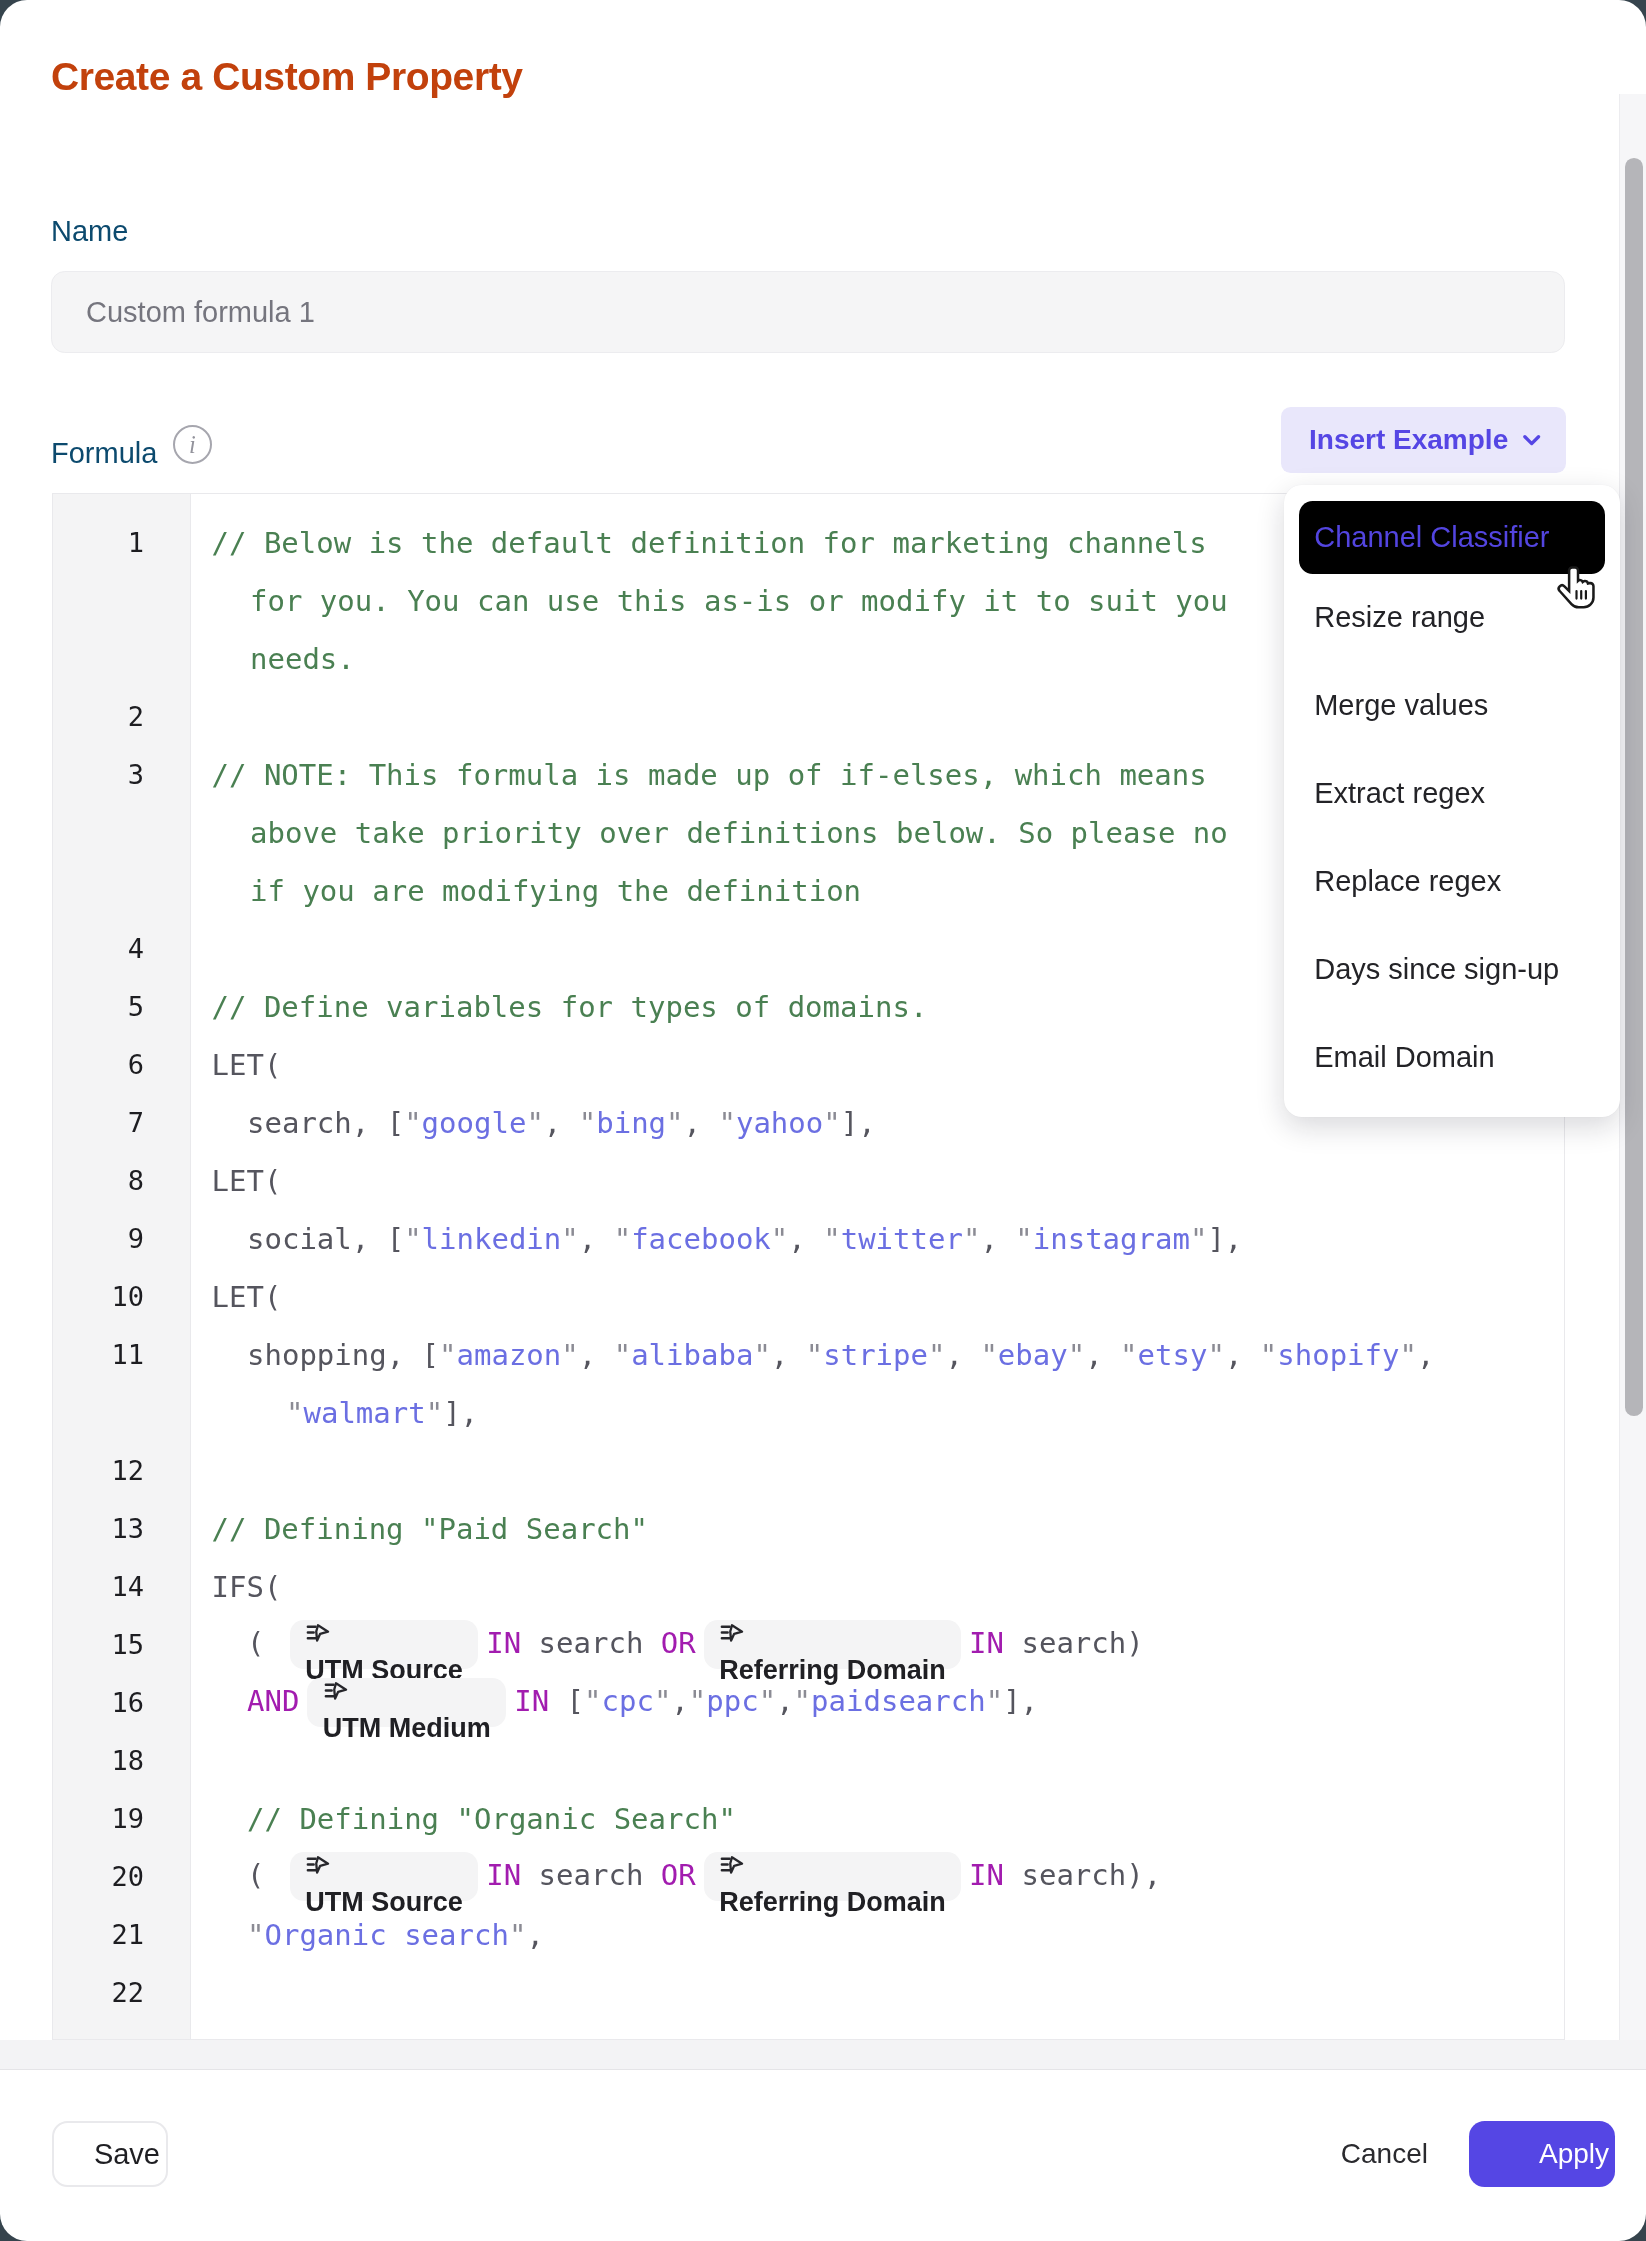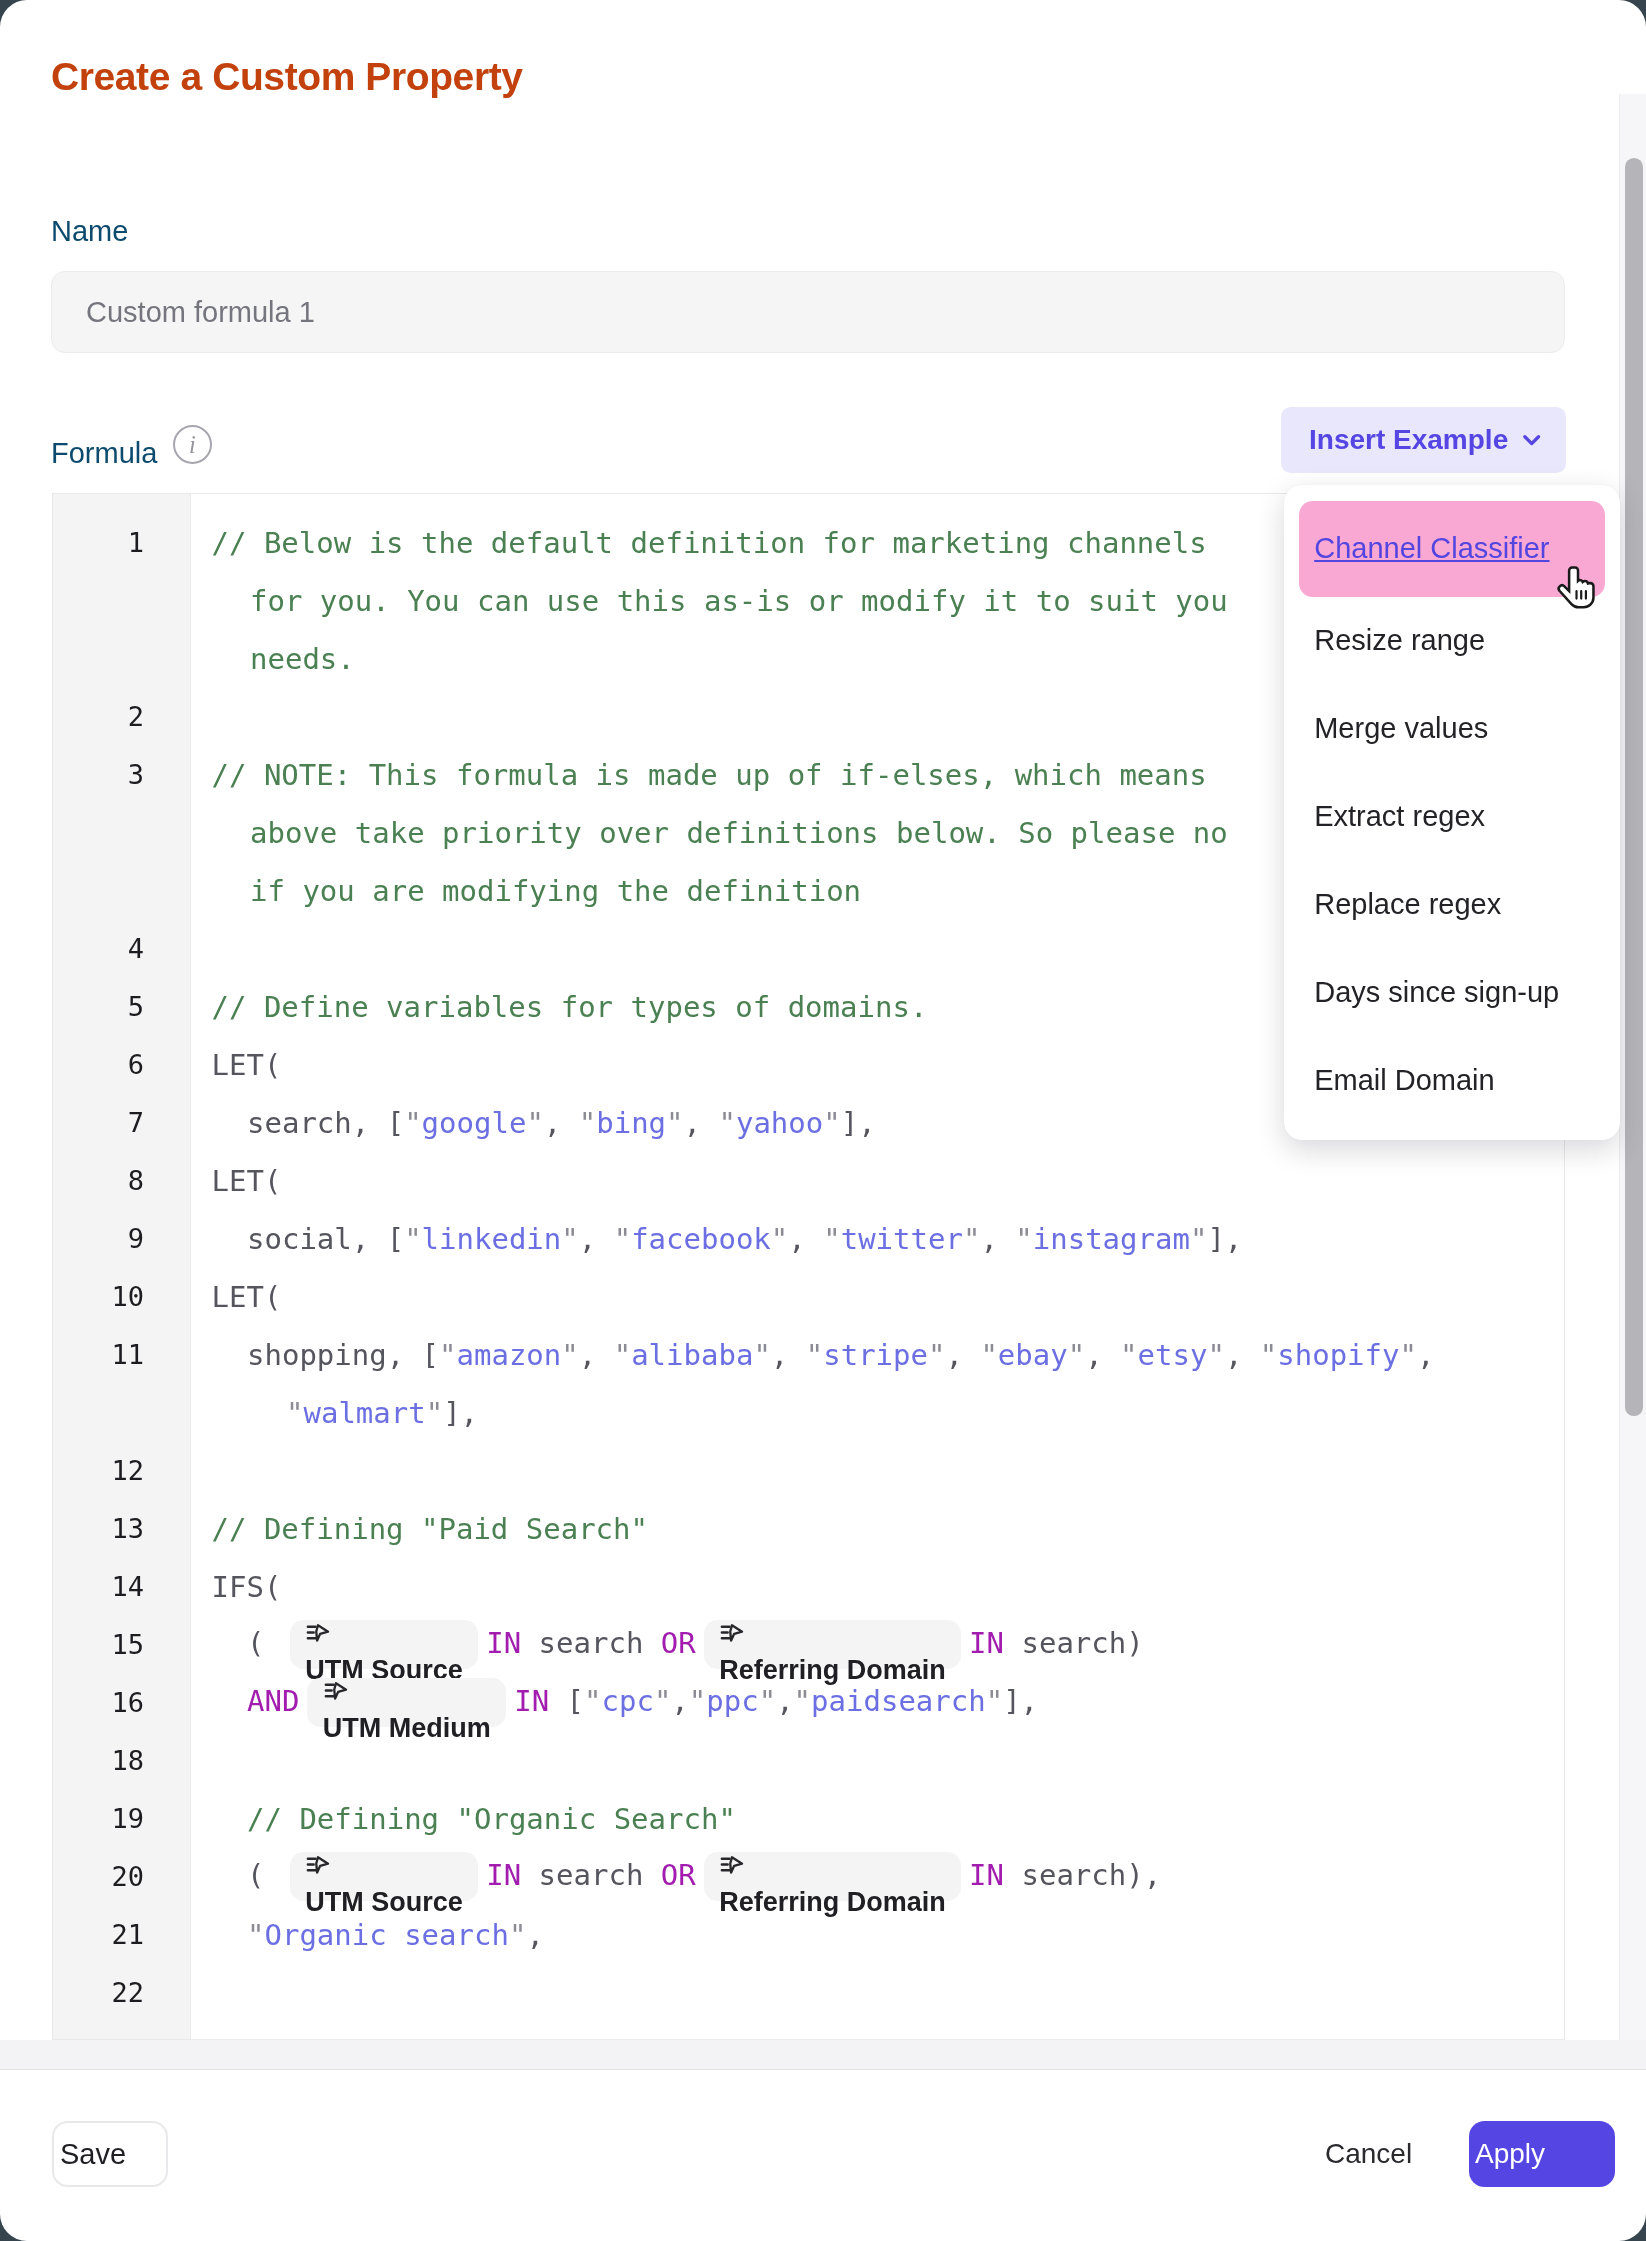--- a/index.html
+++ b/index.html
@@ -76,35 +76,35 @@
   
   .menu{
     position:absolute;left:1284px;top:485px;width:336px;box-sizing:border-box;
     background:#ffffff;border-radius:17.6px;padding:15.6px 14.6px;z-index:5;
     box-shadow:0 9.8px 29px rgba(18,18,40,.16), 0 0 1px rgba(0,0,0,.08);
   }
   .menu-item{
     height:88px;display:flex;align-items:center;box-sizing:border-box;padding-left:15.6px;
     font-size:29px;font-weight:500;color:#232327;border-radius:13.7px;cursor:pointer;
   }
-  .menu-item.hl{height:96px;background:#f9a8d4;color:#5345e0;text-decoration:underline;}
+  .menu-item.hl{height:73px;background:#000000;color:#5345e0;}
   .cursor{position:absolute;left:1555px;top:565px;z-index:6;}
   
   .sb-track{
     position:absolute;left:1619px;top:94px;width:27px;height:1976px;
     background:#f6f6f8;border-left:1px solid #ececef;
   }
   .sb-thumb{
     position:absolute;left:1625px;top:158px;width:17.6px;height:1258px;border-radius:8.8px;background:#b5b5b9;cursor:pointer;
   }
   
   .band{position:absolute;left:0;top:2040px;width:100%;height:29px;background:#f3f3f5;}
   .divider{position:absolute;left:0;top:2069px;width:100%;height:1px;background:#e4e4e7;}
   .btn{
-    position:absolute;display:flex;align-items:center;justify-content:flex-start;box-sizing:border-box;
+    position:absolute;display:flex;align-items:center;justify-content:flex-end;box-sizing:border-box;
     font-family:"Liberation Sans", sans-serif;border-radius:15.6px;cursor:pointer;border:none;
   }
   .save-btn{left:52px;top:2121px;width:116px;height:66px;background:#ffffff;border:2px solid #e9e9ec;
     font-size:29px;font-weight:500;color:#1f1f23;}
   .cancel-btn{left:1319px;top:2121px;width:115px;height:66px;background:transparent;
     font-size:28px;font-weight:500;color:#2a2a2e;}
   .apply-btn{left:1469px;top:2121px;width:146px;height:66px;background:#5546e4;
     font-size:28px;font-weight:500;color:#ffffff;}
 </style>
 </head>

